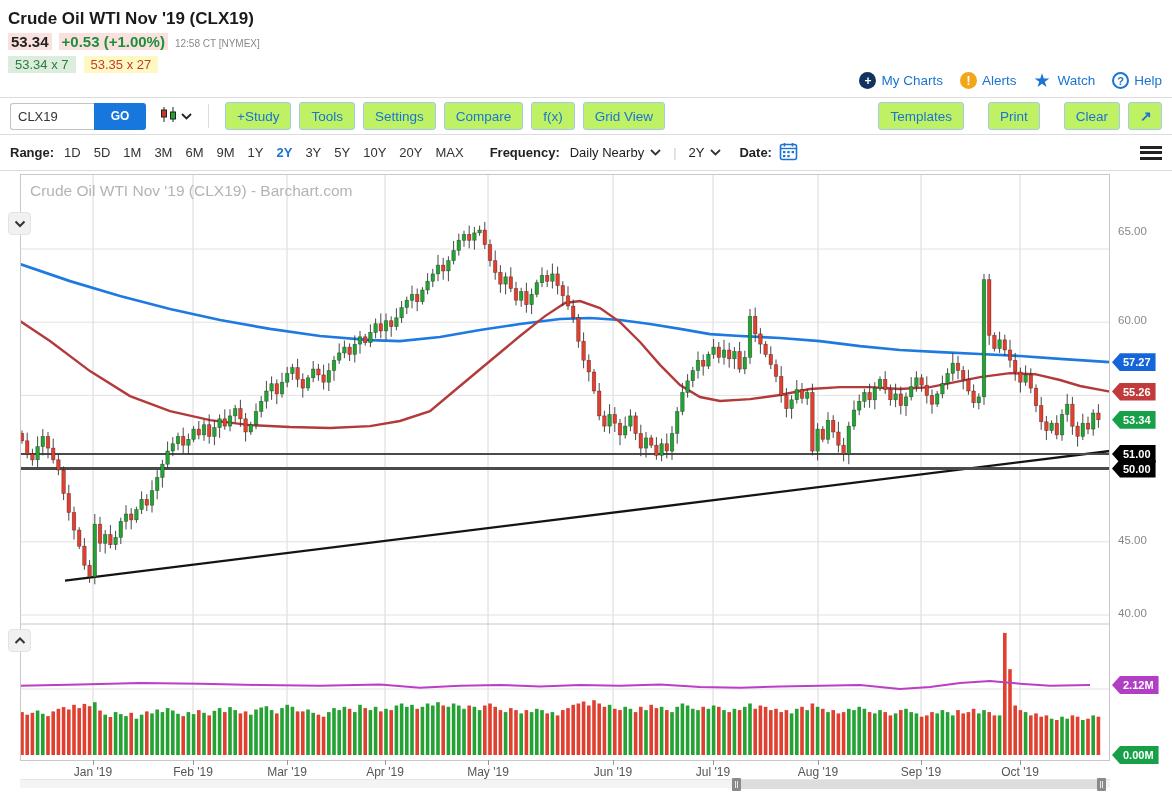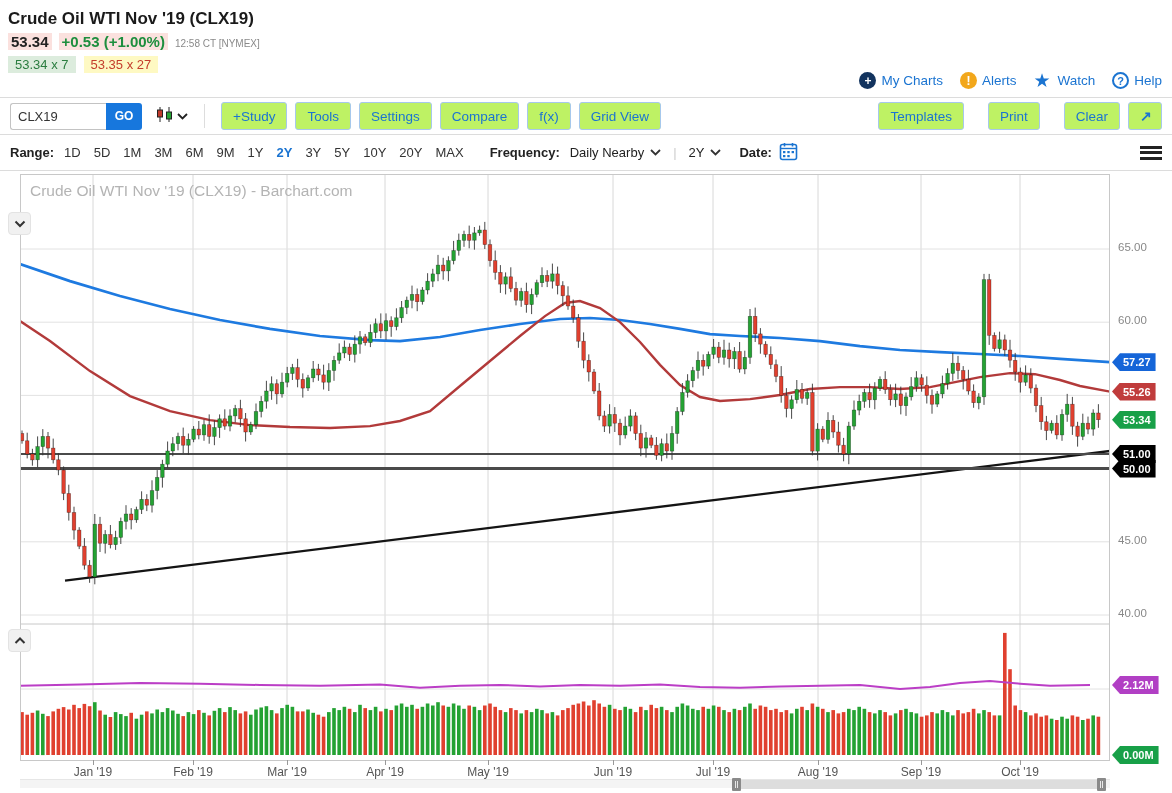--- a/index.html
+++ b/index.html
@@ -25,24 +25,24 @@
            display: inline-flex; align-items: center; justify-content: center; }
   .ic-plus { background: #12335e; }
   .ic-alert { background: #f2a71b; }
   .ic-star { color: #1b74d1; font-size: 19px; line-height: 17px; width: 19px; height: 17px; display: inline-block; }
   .ic-help { border: 2px solid #1b74d1; color: #1b74d1; background: #fff; width: 17px; height: 17px;
              border-radius: 50%; font-size: 11px; font-weight: bold; display: inline-flex; align-items: center; justify-content: center; }
 
   
   .toolbar { height: 36px; display: flex; align-items: center; padding: 0 10px; gap: 8px; }
   .sym-group { display: flex; }
-  .sym-input { width: 96px; height: 27px; border: 1px solid #c3c3c3; border-right: none;
+  .sym-input { width: 84px; height: 27px; border: 1px solid #c3c3c3; border-right: none;
                border-radius: 3px 0 0 3px; padding: 0 7px; font-size: 13px; color: #333;
                font-family: "Liberation Sans", sans-serif; }
-  .go-btn { height: 27px; width: 36px; background: #1777dd; color: #fff; font-weight: bold; font-size: 12px;
+  .go-btn { height: 27px; width: 52px; background: #1777dd; color: #fff; font-weight: bold; font-size: 12px;
             border: none; border-radius: 0 3px 3px 0; cursor: pointer; }
   .candle-dd { display: flex; align-items: center; gap: 3px; margin-left: 6px; cursor: pointer; }
   .tb-divider { width: 1px; height: 24px; background: #ddd; margin: 0 8px; }
   .tb-btn { height: 28px; padding: 0 11px; background: #bef264; border: 1px solid #a6c8ec; border-radius: 3px;
             color: #1b74d1; font-size: 13.5px; cursor: pointer; font-family: "Liberation Sans", sans-serif; }
   .tb-right { margin-left: auto; display: flex; gap: 8px; }
   .expand-btn { width: 34px; font-size: 14px; font-weight: bold; }
 
   
   .rangebar { height: 35px; display: flex; align-items: center; padding: 0 10px; font-size: 13px; color: #222; }
@@ -882,21 +882,21 @@
     <div class="scroll-range"></div>
     <div class="scroll-handle" style="left:712px">
         <i></i>
         <i></i>
       </div>
     <div class="scroll-handle" style="left:1077px">
         <i></i>
         <i></i>
       </div>
   </div>
-<div class="ylab" style="top: 70px;">65.00</div>
+<div class="ylab" style="top: 54px;">65.00</div>
     <div class="ylab" style="top: 143.2px;">60.00</div>
     <div class="ylab" style="top: 362.8px;">45.00</div>
     <div class="ylab" style="top: 436px;">40.00</div>
     <div class="badge" style="top: 182.167px; background: rgb(21, 101, 216);">57.27</div>
     <div class="badge" style="top: 211.594px; background: rgb(192, 60, 60);">55.26</div>
     <div class="badge" style="top: 239.702px; background: rgb(24, 160, 72);">53.34</div>
     <div class="badge" style="top: 273.96px; background: rgb(0, 0, 0);">51.00</div>
     <div class="badge" style="top: 288.6px; background: rgb(0, 0, 0);">50.00</div>
     <div class="badge" style="top: 505.04px; background: rgb(177, 63, 196);">2.12M</div>
     <div class="badge" style="top: 575px; background: rgb(24, 160, 72);">0.00M</div>

